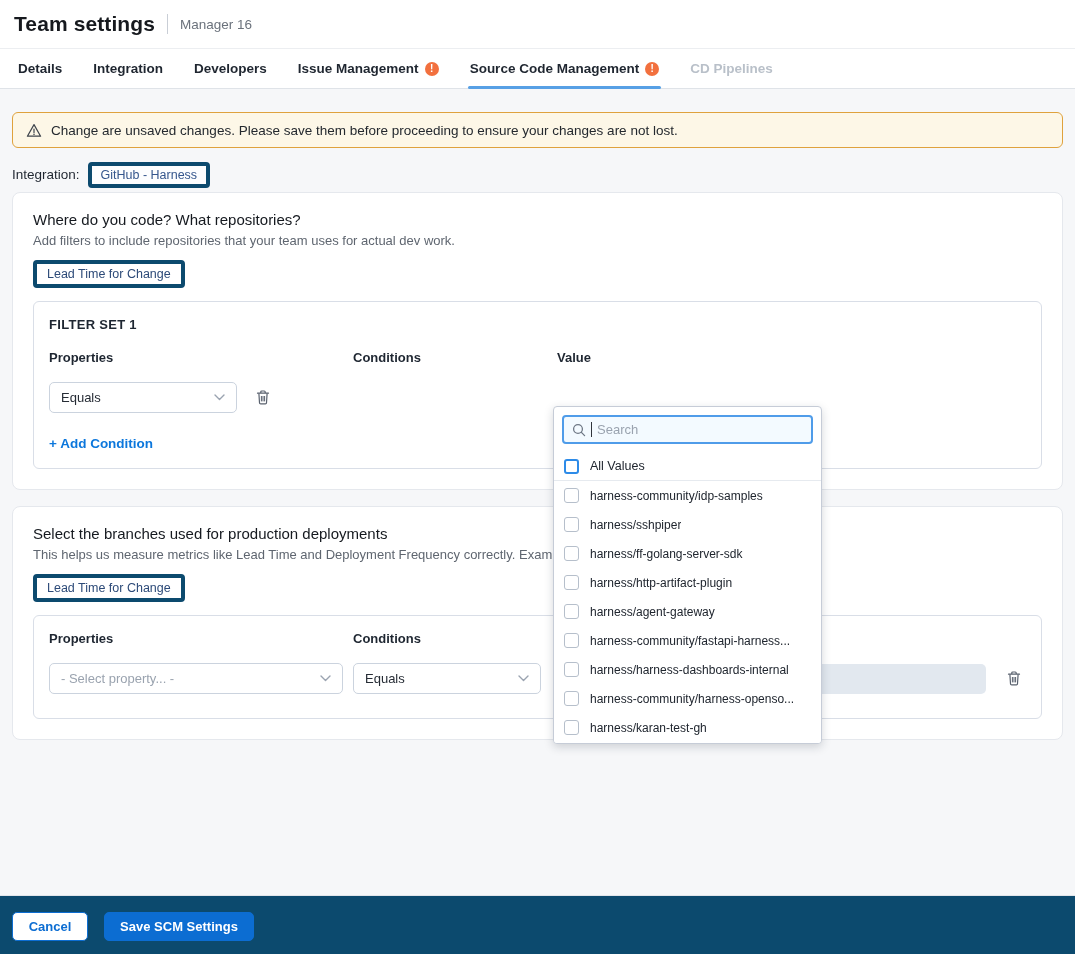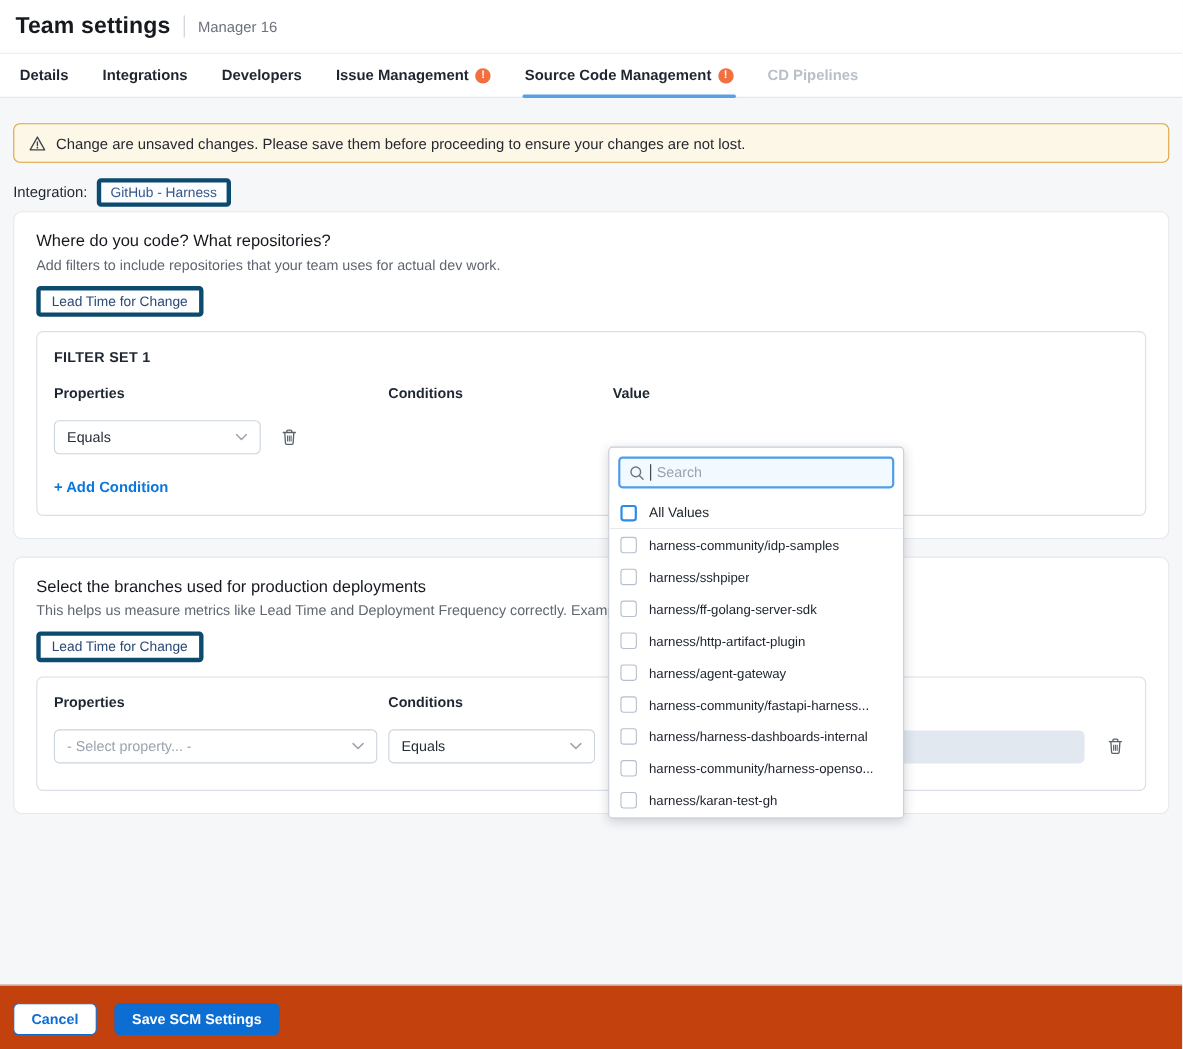--- a/index.html
+++ b/index.html
@@ -80,21 +80,21 @@
   .search-box input::placeholder { color:#9AA3AF; }
 
   .opt-row { display:flex; align-items:center; gap:11px; height:29px; padding:0 10px; font-size:12px;
              color:#20262F; cursor:pointer; background:#fff; }
   .all-values-row { border-bottom:1px solid #E6EAEF; font-size:12.5px; }
   .checkbox { flex:0 0 auto; width:15px; height:15px; border:1px solid #B6BFCB; border-radius:3px; background:#fff; }
   .checkbox.blue { border:2px solid #2D8BE8; }
   .opt-row span { white-space:nowrap; overflow:hidden; }
 
   
-  footer { display:flex; align-items:flex-start; gap:16px; height:59px; padding:16px 12px 0; background:#c2410c;
+  footer { display:flex; align-items:flex-start; gap:16px; height:59px; padding:16px 12px 0; background:#0c4a6e;
            border-top:1px solid #E2E5EA; }
   .btn { height:29px; border-radius:5px; font-size:13px; font-weight:700; cursor:pointer;
          font-family:"Liberation Sans","DejaVu Sans",sans-serif; }
   .btn-secondary { width:76px; background:#fff; color:#0C6DD2; border:1px solid #0C6DD2; }
   .btn-primary { width:150px; background:#0C6DD2; color:#fff; border:1px solid #0C6DD2; }
 </style>
 </head>
 <body>
 
 <div class="page">
@@ -103,21 +103,21 @@
     <span class="app-title">Team settings</span>
     <span class="title-sep"></span>
     <span class="app-subtitle">Manager 16</span>
   </header>
 
   <nav class="tabbar">
     <div class="tab">
       <span>Details</span>
     </div>
     <div class="tab">
-      <span>Integrations</span>
+      <span>Integration</span>
     </div>
     <div class="tab">
       <span>Developers</span>
     </div>
     <div class="tab">
       <span>Issue Management</span>
       <span class="warn-badge">!</span>
     </div>
     <div class="tab active">
       <span>Source Code Management</span>

